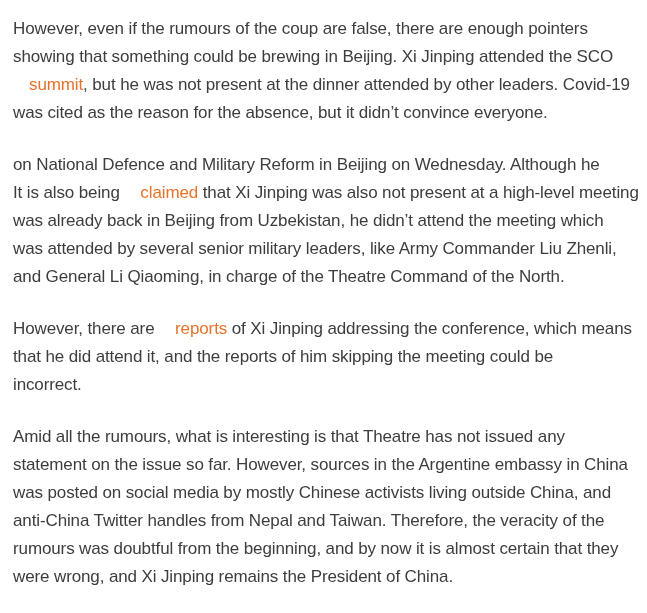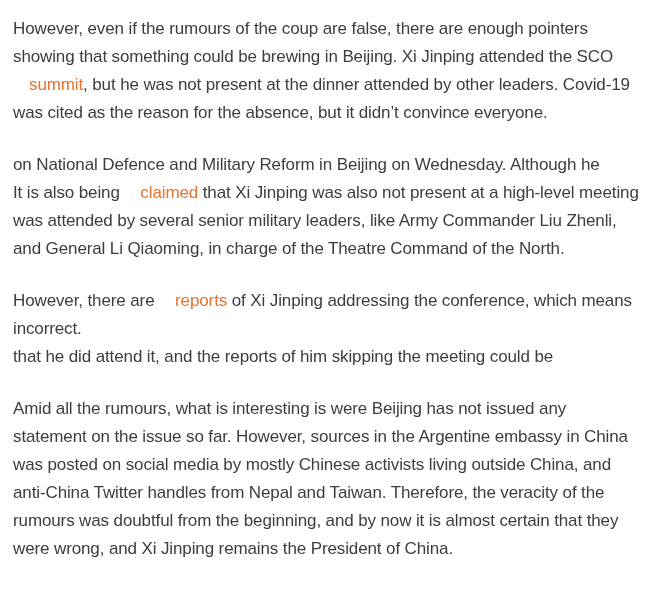--- a/index.html
+++ b/index.html
@@ -47,29 +47,30 @@
 <main class="article">
     <p class="para">
       <span class="line"><span>However, even if the rumours of the coup are false, there are enough pointers</span></span>
       <span class="line"><span>showing that something could be brewing in Beijing. Xi Jinping attended the SCO</span></span>
       <span class="line"><a class="inline-link">summit</a><span>, but he was not present at the dinner attended by other leaders. Covid-19</span></span>
       <span class="line"><span>was cited as the reason for the absence, but it didn’t convince everyone.</span></span>
     </p>
     <p class="para">
       <span class="line"><span>on National Defence and Military Reform in Beijing on Wednesday. Although he</span></span>
       <span class="line"><span>It is also being </span><a class="inline-link">claimed</a><span> that Xi Jinping was also not present at a high-level meeting</span></span>
+      <span class="line"><span>was already back in Beijing from Uzbekistan, he didn’t attend the meeting which</span></span>
       <span class="line"><span>was attended by several senior military leaders, like Army Commander Liu Zhenli,</span></span>
       <span class="line"><span>and General Li Qiaoming, in charge of the Theatre Command of the North.</span></span>
     </p>
     <p class="para">
       <span class="line"><span>However, there are </span><a class="inline-link">reports</a><span> of Xi Jinping addressing the conference, which means</span></span>
+      <span class="line"><span>that he did attend it, and the reports of him skipping the meeting could be</span></span>
       <span class="line"><span>incorrect.</span></span>
-      <span class="line"><span>that he did attend it, and the reports of him skipping the meeting could be</span></span>
     </p>
     <p class="para">
-      <span class="line"><span>Amid all the rumours, what is interesting is were Beijing has not issued any</span></span>
+      <span class="line"><span>Amid all the rumours, what is interesting is that Theatre has not issued any</span></span>
       <span class="line"><span>statement on the issue so far. However, sources in the Argentine embassy in China</span></span>
       <span class="line"><span>was posted on social media by mostly Chinese activists living outside China, and</span></span>
       <span class="line"><span>anti-China Twitter handles from Nepal and Taiwan. Therefore, the veracity of the</span></span>
       <span class="line"><span>rumours was doubtful from the beginning, and by now it is almost certain that they</span></span>
       <span class="line"><span>were wrong, and Xi Jinping remains the President of China.</span></span>
     </p>
   </main>
 
 </body></html>

